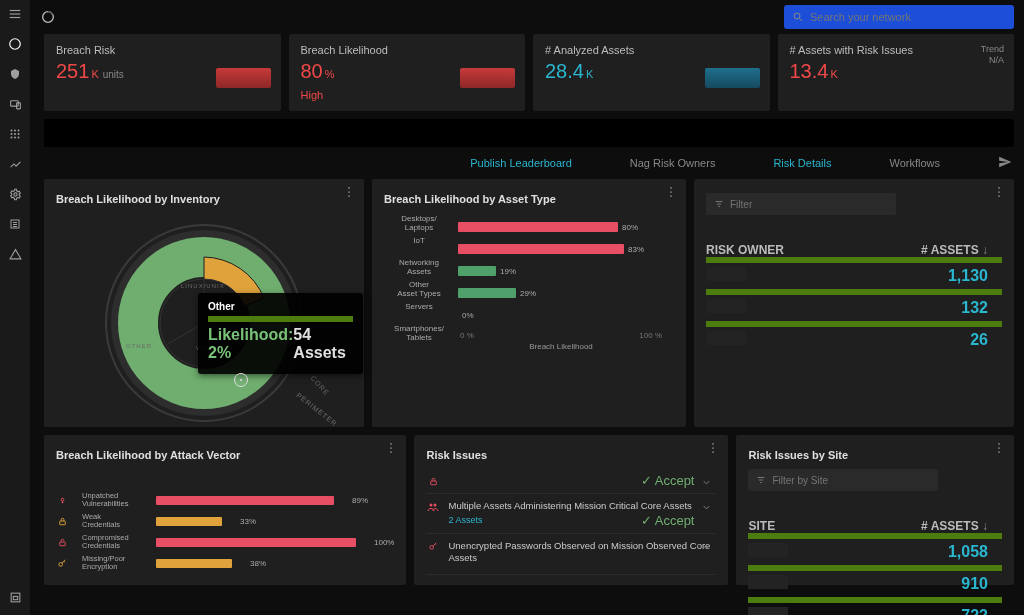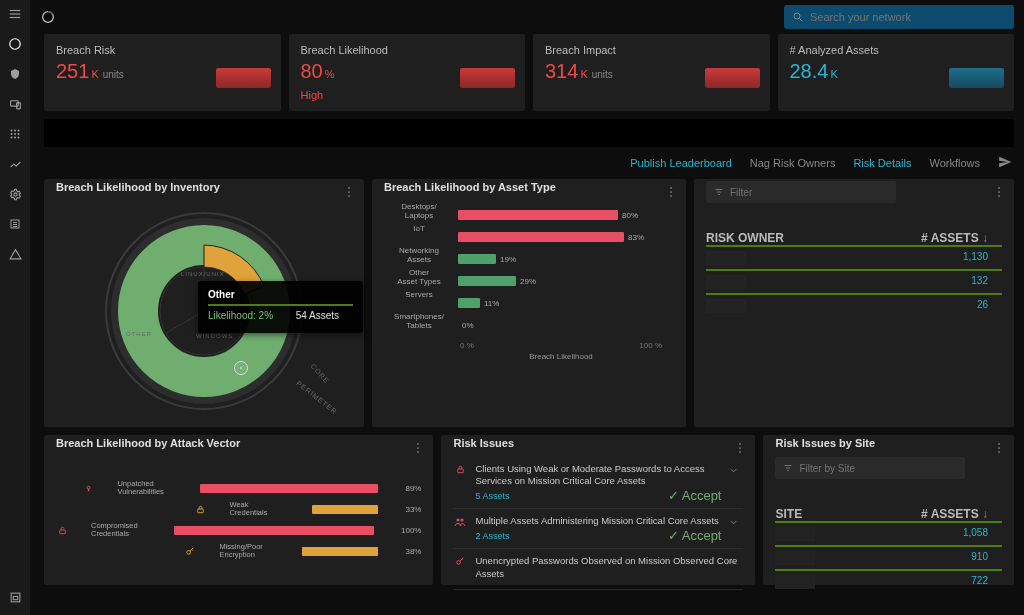--- a/index.html
+++ b/index.html
@@ -10,21 +10,21 @@
   .rail { width: 30px; background: #1a1a1a; display: flex; flex-direction: column; align-items: center; padding-top: 6px; gap: 14px; position: relative; }
   .rail .ricon { width: 16px; height: 16px; display:flex; align-items:center; justify-content:center; color:#9e9e9e; cursor:pointer; }
   .rail .ricon.active { color:#fff; }
   .rail .spacer { flex:1; }
 
   
   .main { flex:1; display:flex; flex-direction:column; }
   .topbar { height: 34px; display:flex; align-items:center; padding: 0 10px; gap: 10px; }
   .brand { width:16px; height:16px; }
   .topflex { flex:1; }
-  .search { width: 230px; height: 24px; background:#0c4a6e; border-radius:3px; display:flex; align-items:center; padding:0 8px; gap:6px; color:#888; }
+  .search { width: 230px; height: 24px; background:#1d4ed8; border-radius:3px; display:flex; align-items:center; padding:0 8px; gap:6px; color:#888; }
   .search input { flex:1; background:transparent; border:none; outline:none; color:#ddd; font-size:11px; }
 
   .content { flex:1; padding: 0 10px 10px 14px; overflow:hidden; display:flex; flex-direction:column; gap:8px; }
 
   
   .kpis { display:flex; gap:8px; }
   .kpi { flex:1; background:#1f1f1f; border-radius:2px; padding:10px 12px 10px 12px; position:relative; min-height:70px; }
   .kpi .title { color:#bdbdbd; font-size:11px; margin-bottom:4px; }
   .kpi .value { font-size:20px; font-weight:500; }
   .kpi .suffix { font-size:11px; margin-left:2px; }
@@ -32,27 +32,27 @@
   .kpi .spark { position:absolute; right:10px; top:34px; width:55px; height:20px; border-radius:2px; }
   .kpi .sub { font-size:11px; margin-top:6px; }
   .kpi .trend { position:absolute; right:10px; top:10px; font-size:9px; text-align:right; color:#888; line-height:1.2; }
   .red-v { color:#f04848; }
   .cyan-v { color:#2bb6cf; }
 
   .blackbar { background:#000; height:28px; border-radius:2px; position:relative; }
   .blackbar .more { position:absolute; right:-2px; top:4px; color:#888; cursor:pointer; }
 
   .links-row { display:flex; justify-content:flex-end; gap:18px; font-size:11px; align-items:center; padding-right:2px; }
-  .links-row span { color:#888; cursor:pointer; }
+  .links-row span { color:#888; cursor:pointer;margin-left:40px; }
   .links-row span.accent { color:#2bb6cf; }
   .send-icon { color:#2bb6cf; }
 
   
   .panel-row { display:flex; gap:8px; }
-  .panel { background:#1f1f1f; border-radius:2px; padding:2px 12px; position:relative; }
+  .panel { background:#1f1f1f; border-radius:2px; padding:14px 12px; position:relative; }
   .panel .ptitle { font-size:11px; color:#e0e0e0; font-weight:600; margin-bottom:8px; }
   .panel .pmore { position:absolute; right:8px; top:6px; color:#888; cursor:pointer; }
   .panel.w1 { flex: 0 0 320px; }
   .panel.w2 { flex: 0 0 314px; }
   .panel.w3 { flex: 1; }
 
   
   .donut-wrap { position:relative; height:220px; display:flex; justify-content:center; align-items:center; }
   .arc-label { position:absolute; font-size:7px; letter-spacing:1px; color:#6a6a6a; }
   .tooltip { position:absolute; left:142px; top:80px; width:165px; background:rgba(0,0,0,0.92); border-radius:3px; padding:8px 10px; font-size:10px; box-shadow:0 2px 6px rgba(0,0,0,.5); }
@@ -70,26 +70,26 @@
   .atbar { height:10px; border-radius:1px; }
   .atval { font-size:8px; color:#aaa; margin-left:4px; }
   .ataxis { display:flex; justify-content:space-between; font-size:8px; color:#777; margin-top:6px; padding:0 2px; }
   .ataxis-label { text-align:center; font-size:8px; color:#999; margin-top:2px; }
 
   
   .filter { background:#2a2a2a; height:22px; width:190px; display:flex; align-items:center; gap:6px; padding:0 8px; border-radius:2px; color:#888; }
   .filter input { background:none; border:none; outline:none; color:#ddd; font-size:10px; flex:1; }
   .thead { display:flex; justify-content:space-between; font-size:12px; color:#bbb; font-weight:700; margin-top:28px; padding-right:14px; }
   .thead .down::after { content:' ↓'; color:#888; }
-  .trow { display:flex; justify-content:space-between; font-size:10px; padding:4px 14px 4px 0; border-top:2px solid #4d7c0f; }
+  .trow { display:flex; justify-content:space-between; font-size:16px; padding:4px 14px 4px 0; border-top:6px solid #4d7c0f;font-weight:bold; }
   .trow .tval { color:#2bb6cf; }
   .ownerbox { background:#232323; height:14px; width:40px; display:inline-block; }
 
   
-  .avrow { display:flex; align-items:center; height:18px; gap:23px; margin-bottom:3px;justify-content:flex-end; }
+  .avrow { display:flex; align-items:center; height:18px; gap:14px; margin-bottom:3px; }
   .avicon { width:12px; height:12px; display:flex;align-items:center;justify-content:center; }
   .avlabel { width:60px; font-size:7.5px; line-height:1.05; color:#aaa; }
   .avbar { height:9px; border-radius:1px; }
   .avval { font-size:8px; color:#aaa; margin-left:4px; }
 
   
   .tabs { display:flex; gap:20px; font-size:10px; border-bottom:1px solid #333; margin-bottom:6px; }
   .tab { padding-bottom:4px; cursor:pointer; color:#888; }
   .tab.active { color:#2bb6cf; border-bottom:2px solid #2bb6cf; }
   .issue { display:flex; gap:8px; padding:6px 0; border-bottom:1px solid #2b2b2b; position:relative; }
@@ -202,28 +202,28 @@
         <span class="value red-v">251</span><span class="suffix red-v">K</span><span class="units">units</span>
         <div class="spark" style="background:linear-gradient(#c73a3a,#8e2727);"></div>
       </div>
       <div class="kpi">
         <div class="title">Breach Likelihood</div>
         <span class="value red-v">80</span><span class="suffix red-v">%</span>
         <div class="spark" style="background:linear-gradient(#c73a3a,#8e2727);"></div>
         <div class="sub red-v">High</div>
       </div>
       <div class="kpi">
-        <div class="title">Breach Impact</div>
-        <span class="value red-v">314</span><span class="suffix red-v">K</span><span class="units">units</span>
-        <div class="spark" style="background:linear-gradient(#c73a3a,#8e2727);"></div>
-      </div>
-      <div class="kpi">
         <div class="title"># Analyzed Assets</div>
         <span class="value cyan-v">28.4</span><span class="suffix cyan-v">K</span>
         <div class="spark" style="background:linear-gradient(#1f6e8c,#154a5f);"></div>
+      </div>
+      <div class="kpi">
+        <div class="title"># Assets with Risk Issues</div>
+        <span class="value red-v">13.4</span><span class="suffix red-v">K</span>
+        <div class="trend"><span>Trend</span><br><span>N/A</span></div>
       </div>
     </div>
 
     <div class="blackbar">
       <div class="more more-dots" style="right:-18px;">
         <svg width="14" height="14" viewBox="0 0 24 24" fill="currentColor">
             <circle cx="12" cy="5" r="1.6"></circle>
             <circle cx="12" cy="12" r="1.6"></circle>
             <circle cx="12" cy="19" r="1.6"></circle>
           </svg>
@@ -306,24 +306,20 @@
             <div class="atrow">
               <div class="atbar" style="width: 38px; background: rgb(79, 160, 106);"></div>
               <span class="atval">19%</span>
             </div>
             <div class="atlabel" style="top: 68px;">Other<br>Asset Types</div>
             <div class="atrow">
               <div class="atbar" style="width: 58px; background: rgb(79, 160, 106);"></div>
               <span class="atval">29%</span>
             </div>
             <div class="atlabel" style="top: 90px;">Servers</div>
-            <div class="atrow">
-              <div class="atbar" style="width: 22px; background: rgb(79, 160, 106);"></div>
-              <span class="atval">11%</span>
-            </div>
             <div class="atlabel" style="top: 112px;">Smartphones/<br>Tablets</div>
             <div class="atrow">
               <div class="atbar" style="width: 0px; background: rgb(79, 160, 106);"></div>
               <span class="atval">0%</span>
             </div>
             <div class="ataxis">
               <span>0 %</span>
               <span>100 %</span>
             </div>
             <div class="ataxis-label">Breach Likelihood</div>
@@ -436,26 +432,20 @@
             </svg>
           </div>
         <div id="issues-list">
             <div class="issue">
               <div class="iicon">
                 <svg width="11" height="11" viewBox="0 0 24 24" fill="none" stroke="#e94f64" stroke-width="2">
                   <rect x="6" y="11" width="12" height="8" rx="1"></rect>
                   <path d="M9 11 V8 a3 3 0 0 1 6 0 v3"></path>
                 </svg>
               </div>
-              <div class="ibody">
-                <div>Clients Using Weak or Moderate Passwords to Access Services on Mission Critical Core Assets</div>
-                <div class="imeta">
-                  <span class="icount">5 Assets</span>
-                </div>
-              </div>
               <span class="iaccept">✓ Accept</span>
               <span class="ichev">
                 <svg width="11" height="11" viewBox="0 0 24 24" fill="none" stroke="#888" stroke-width="2">
                   <polyline points="6 9 12 15 18 9"></polyline>
                 </svg>
               </span>
             </div>
             <div class="issue">
               <div class="iicon">
                 <svg width="12" height="12" viewBox="0 0 24 24" fill="#e94f64">

